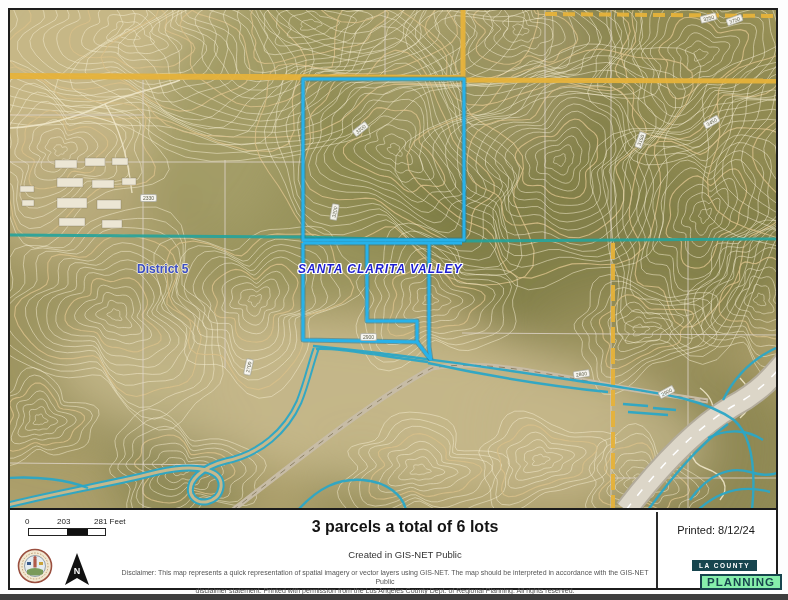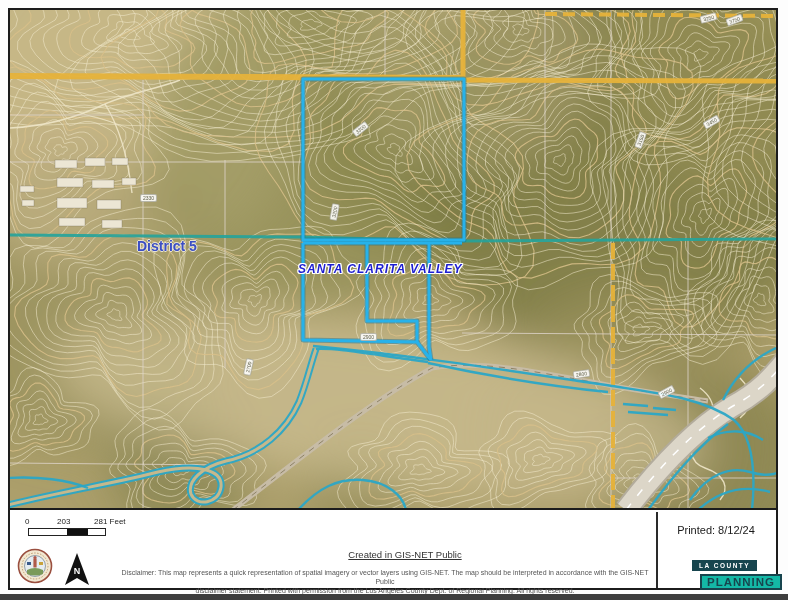--- a/index.html
+++ b/index.html
@@ -5,37 +5,37 @@
   html,body{margin:0;padding:0;background:#fdfdfd;width:788px;height:600px;overflow:hidden;
             font-family:"Liberation Sans", sans-serif;}
   .stage{position:absolute;left:0;top:0;width:788px;height:600px;background:#fdfdfd;}
   .sheet{position:absolute;left:8px;top:8px;width:770px;height:582px;border:2px solid #1c1c1c;background:#fff;box-sizing:border-box;}
   .map-frame{position:absolute;left:0;top:0;width:766px;height:500px;border-bottom:2px solid #1c1c1c;box-sizing:border-box;overflow:hidden;background:#ac9f6b;}
   #map-canvas{position:absolute;left:0;top:0;width:766px;height:498px;}
   .map-label{position:absolute;white-space:nowrap;pointer-events:none;}
   .lbl-valley{left:288px;top:252px;width:180px;font-size:12px;font-weight:bold;font-style:italic;
       letter-spacing:1px;color:#1d1dd0;
       text-shadow:-1px 0 #fff,1px 0 #fff,0 -1px #fff,0 1px #fff,-1px -1px #fff,1px 1px #fff,1px -1px #fff,-1px 1px #fff;}
-  .lbl-district{left:127px;top:228px;font-size:14px;font-weight:bold;color:#3b4ec4;
+  .lbl-district{left:127px;top:252px;font-size:12px;font-weight:bold;color:#3b4ec4;
       text-shadow:-1px 0 #e9e4d0,1px 0 #e9e4d0,0 -1px #e9e4d0,0 1px #e9e4d0;}
   .elev{position:absolute;font-size:5px;line-height:6px;color:#5d5d48;background:rgba(255,255,255,.88);
       border-radius:2px;padding:0 2px;border:0.5px solid rgba(120,120,100,.5);}
   .footer{position:absolute;left:0;top:502px;width:766px;height:76px;background:#fff;}
   .scale-label{position:absolute;font-size:8px;color:#222;}
   .scale-rect{position:absolute;left:18px;top:16px;width:76px;height:6px;border:1px solid #222;display:flex;box-sizing:content-box;}
   .seg{height:100%;}
   .divider{position:absolute;left:646px;top:0;width:2px;height:76px;background:#2a2a2a;}
   .title-block{position:absolute;left:125px;top:6px;width:540px;text-align:center;}
   .map-title{font-size:16px;font-weight:bold;color:#141414;}
-  .subtitle{position:absolute;left:125px;top:37px;width:540px;text-align:center;font-size:9.5px;color:#333;text-decoration:underline;}
+  .subtitle{position:absolute;left:125px;top:37px;width:540px;text-align:center;font-size:9.5px;color:#333;}
   .disclaimer{position:absolute;left:105px;top:56px;width:540px;text-align:center;font-size:7px;line-height:9px;color:#555;}
   .printed{position:absolute;left:648px;top:12px;width:116px;text-align:center;font-size:11px;color:#1a1a1a;}
   .logo{position:absolute;left:678px;top:42px;width:88px;}
   .logo-top{display:inline-block;background:#17454e;color:#fff;font-size:6.5px;font-weight:bold;letter-spacing:1.5px;padding:2px 7px;margin-left:4px;}
-  .logo-bottom{display:inline-block;background:#14b8a6;color:#17454e;border:2px solid #17454e;font-size:11.5px;font-weight:bold;letter-spacing:1px;padding:0px 5px;margin-left:12px;margin-top:-1px;}
+  .logo-bottom{display:inline-block;background:#86efac;color:#17454e;border:2px solid #17454e;font-size:11.5px;font-weight:bold;letter-spacing:1px;padding:0px 5px;margin-left:12px;margin-top:-1px;}
   .seal{position:absolute;left:7px;top:36px;}
   .north{position:absolute;left:52px;top:40px;}
   .bottom-strip{position:absolute;left:0;top:594px;width:788px;height:6px;background:#3e3e3e;}
 </style>
 </head>
 <body>
 
 <div class="stage">
   <div class="sheet">
 
@@ -401,20 +401,23 @@
         <path d="M10,22 Q18,18 26,22 L26,26 Q18,29 10,26 Z" fill="#7a9a5a"></path>
         <rect x="10" y="14" width="4" height="3" fill="#3b5a8a"></rect>
         <rect x="22" y="14" width="4" height="3" fill="#c8a23a"></rect>
       </svg>
 
       <svg class="north" width="30" height="36" viewBox="0 0 30 36">
         <path d="M15,1 L27,33 L15,26 L3,33 Z" fill="#111"></path>
         <text x="15" y="22" font-size="9" font-weight="bold" fill="#fff" text-anchor="middle" font-family="Liberation Sans, sans-serif">N</text>
       </svg>
 
+      <div class="title-block">
+        <span class="map-title">3 parcels a total of 6 lots</span>
+      </div>
       <div class="subtitle">Created in GIS-NET Public</div>
       <div class="disclaimer">
         <div>Disclaimer: This map represents a quick representation of spatial imagery or vector layers using GIS-NET. The map should be interpreted in accordance with the GIS-NET Public</div>
         <div>disclaimer statement. Printed with permission from the Los Angeles County Dept. of Regional Planning. All rights reserved.</div>
       </div>
 
       <div class="divider"></div>
       <div class="printed">Printed: 8/12/24</div>
       <div class="logo">
         <div><span class="logo-top">LA COUNTY</span></div>

